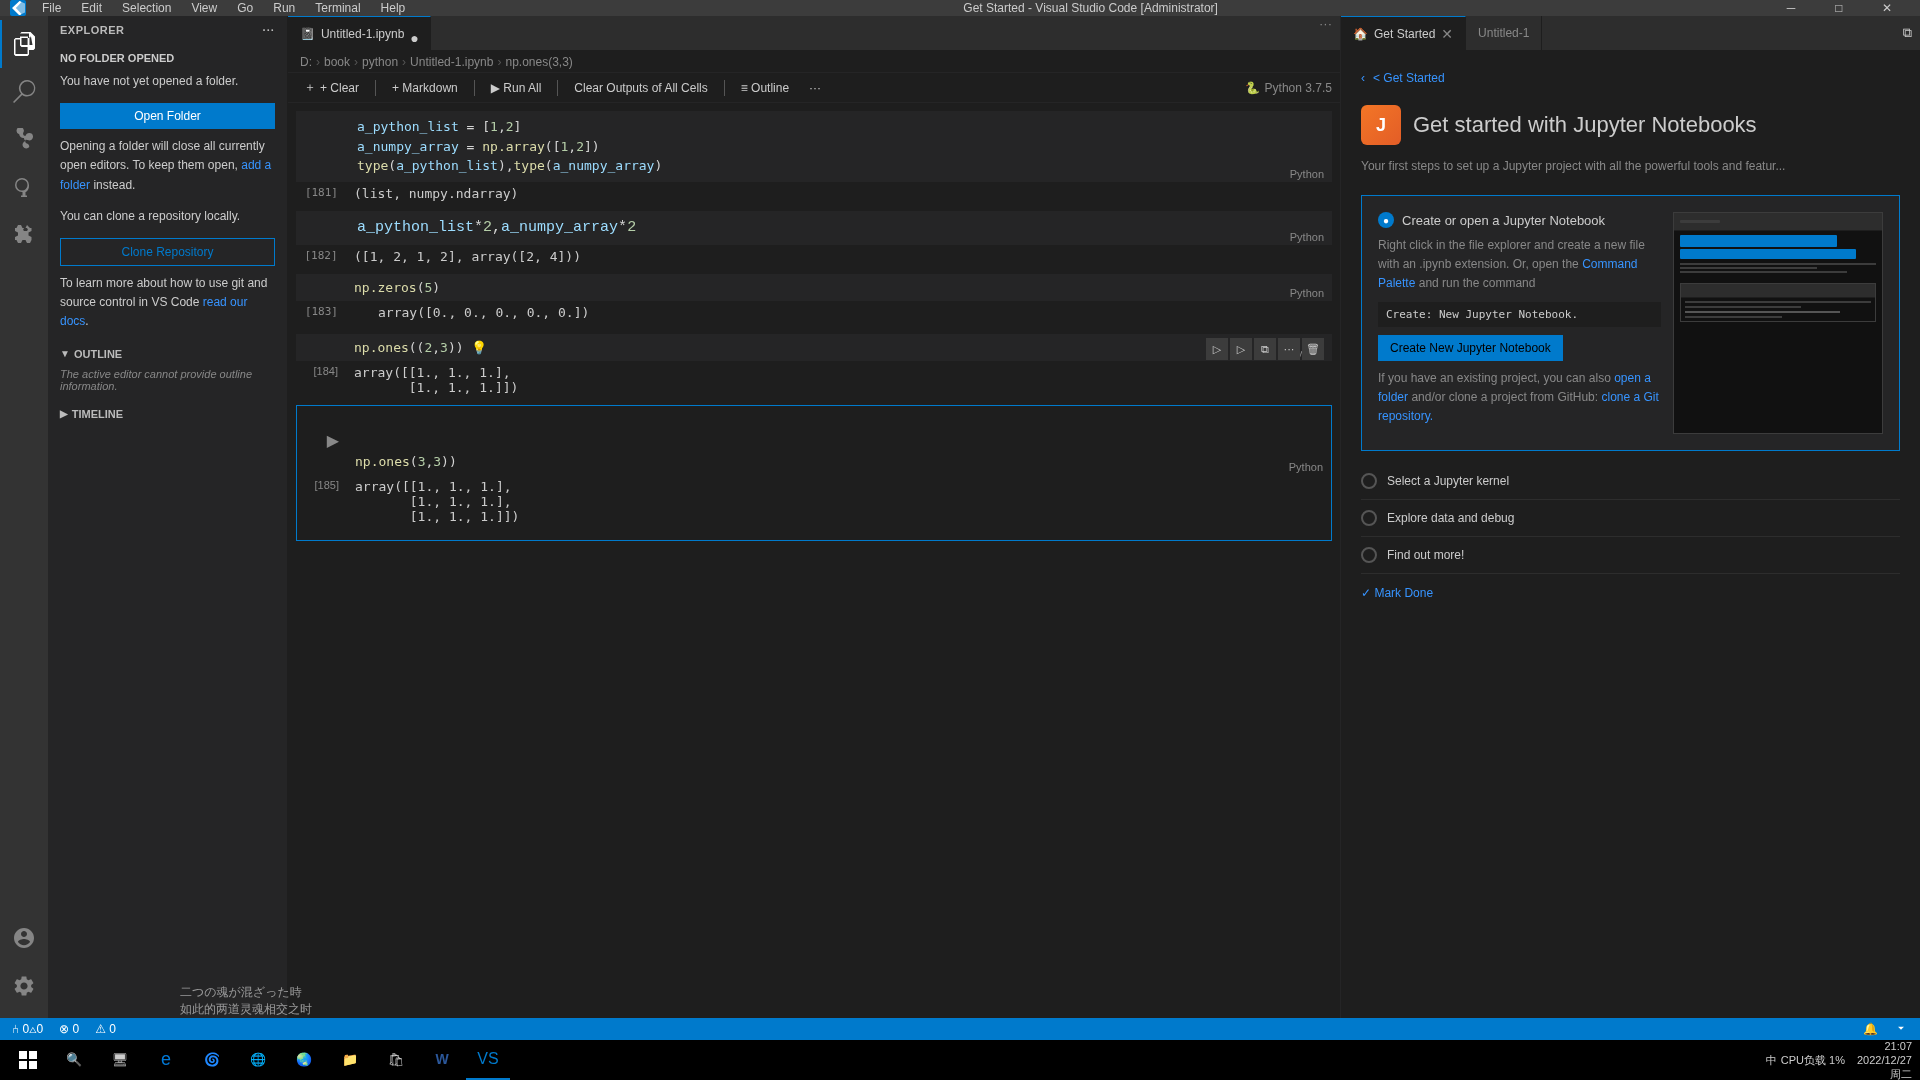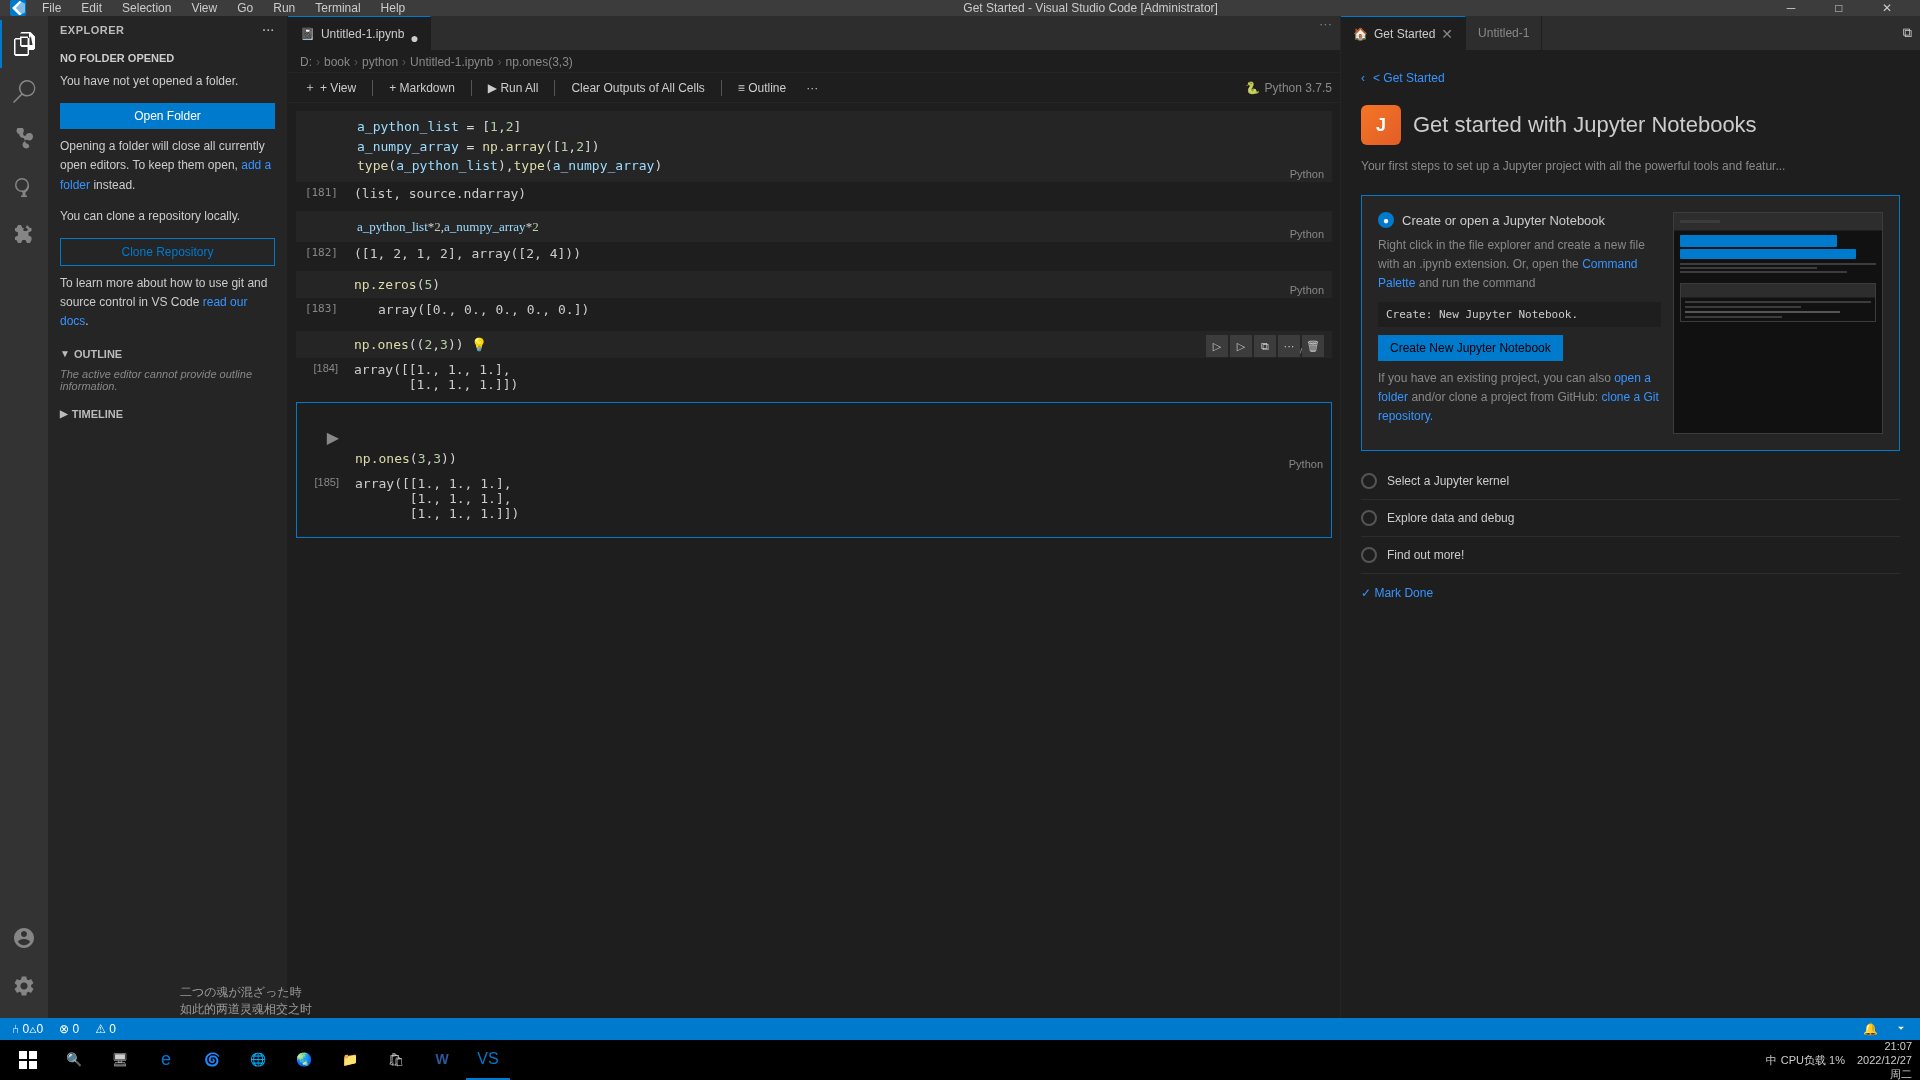--- a/index.html
+++ b/index.html
@@ -242,21 +242,21 @@
       <span>python</span>
       <span class="breadcrumb-sep">›</span>
       <span>Untitled-1.ipynb</span>
       <span class="breadcrumb-sep">›</span>
       <span>np.ones(3,3)</span>
     </div>
 
     <div class="notebook-toolbar">
       <button class="toolbar-btn">
         <span>＋</span>
-        <span>+ View</span>
+        <span>+ Clear</span>
       </button>
       <div class="toolbar-sep"></div>
       <button class="toolbar-btn">+ Markdown</button>
       <div class="toolbar-sep"></div>
       <button class="toolbar-btn">▶ Run All</button>
       <div class="toolbar-sep"></div>
       <button class="toolbar-btn">Clear Outputs of All Cells</button>
       <div class="toolbar-sep"></div>
       <button class="toolbar-btn">≡ Outline</button>
       <button class="toolbar-btn">···</button>
@@ -275,36 +275,36 @@
             <div style="flex:1; padding:6px 8px; font-family:Consolas,monospace; font-size:13px; line-height:1.5; color:#d4d4d4;">
               <span class="var">a_python_list</span> <span class="op">=</span> <span class="op">[</span><span class="num">1</span><span class="op">,</span><span class="num">2</span><span class="op">]</span><br>
               <span class="var">a_numpy_array</span> <span class="op">=</span> <span class="fn">np.array</span><span class="op">([</span><span class="num">1</span><span class="op">,</span><span class="num">2</span><span class="op">])</span><br>
               <span class="fn">type</span><span class="op">(</span><span class="var">a_python_list</span><span class="op">),</span><span class="fn">type</span><span class="op">(</span><span class="var">a_numpy_array</span><span class="op">)</span>
             </div>
           </div>
           <div style="position:absolute; right:8px; bottom:2px; font-size:11px; color:#888;">Python</div>
         </div>
         <div style="display:flex; margin-bottom:8px;">
           <div style="width:50px; text-align:right; padding:2px 8px; color:#888; font-size:11px; font-family:Consolas,monospace;">[181]</div>
-          <div style="flex:1; padding:2px 8px; font-family:Consolas,monospace; font-size:13px; color:#cccccc;">(list, source.ndarray)</div>
+          <div style="flex:1; padding:2px 8px; font-family:Consolas,monospace; font-size:13px; color:#cccccc;">(list, numpy.ndarray)</div>
         </div>
       </div>
 
       <div class="cell">
         <div style="position:relative; background:#252526; border-left:3px solid transparent; margin-bottom:2px;">
           <div style="display:flex;">
             <div style="width:50px; text-align:right; padding:6px 8px; color:#888; font-size:11px; font-family:Consolas,monospace;"></div>
-            <div style="flex:1; padding:6px 8px; font-family:Liberation Serif, serif; font-size:13px; line-height:1.5; color:#d4d4d4;">
+            <div style="flex:1; padding:6px 8px; font-family:Liberation Mono, monospace; font-size:15px; line-height:1.5; color:#d4d4d4;">
               <span class="var">a_python_list</span><span class="op">*</span><span class="num">2</span><span class="op">,</span><span class="var">a_numpy_array</span><span class="op">*</span><span class="num">2</span>
             </div>
           </div>
           <div style="position:absolute; right:8px; bottom:2px; font-size:11px; color:#888;">Python</div>
         </div>
         <div style="display:flex; margin-bottom:8px;">
-          <div style="width:50px; text-align:right; padding:2px 8px; color:#888; font-size:11px; font-family:Consolas,monospace;">[182]</div>
+          <div style="width:50px; text-align:center; padding:2px 8px; color:#888; font-size:11px; font-family:Consolas,monospace;">[182]</div>
           <div style="flex:1; padding:2px 8px; font-family:Consolas,monospace; font-size:13px; color:#cccccc;">([1, 2, 1, 2], array([2, 4]))</div>
         </div>
       </div>
 
       <div class="cell">
         <div style="position:relative; background:#252526; margin-bottom:2px;">
           <div style="display:flex;">
             <div style="width:50px; text-align:right; padding:6px 8px; color:#888; font-size:11px;"></div>
             <div style="flex:1; padding:6px 8px; font-family:Consolas,monospace; font-size:13px; color:#d4d4d4;">
               <span class="fn">np.zeros</span><span class="op">(</span><span class="num">5</span><span class="op">)</span>

